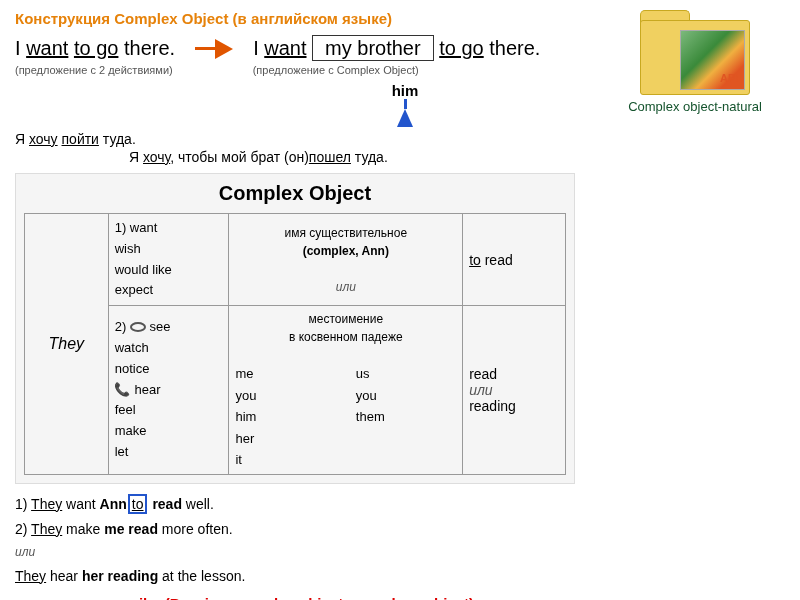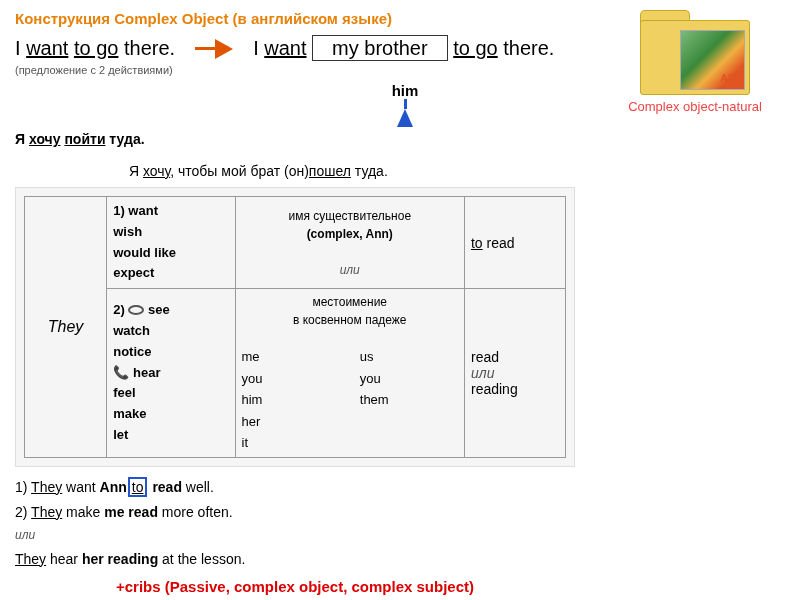--- a/index.html
+++ b/index.html
@@ -50,21 +50,21 @@
       margin-bottom: 4px;
     }
 
     .sentence-left, .sentence-right {
       font-size: 20px;
     }
 
     .underline { text-decoration: underline; }
     .border-box {
       border: 1.5px solid #333;
-      padding: 1px 19px;
+      padding: 1px 12px;
       margin-top: 12px;
     }
 
     .arrow-container {
       display: flex;
       align-items: center;
     }
 
     .arrow-right {
       width: 0;
@@ -111,22 +111,21 @@
     .arrow-up-shaft {
       width: 3px;
       height: 10px;
       background: #2255cc;
       margin: 0 auto;
     }
 
     .translation-row {
       display: flex;
       gap: 20px;
-      margin-bottom: 16px;
-      font-weight: bold;
+      margin-bottom: 2px;
     }
     .translation-left {
       font-size: 14px;
     }
 
     
     .complex-object-section {
       background: #f5f5f5;
       border: 1px solid #ddd;
       margin: 8px 0;
@@ -156,21 +155,20 @@
       font-style: italic;
       text-align: center;
       padding: 4px 8px;
       vertical-align: middle;
     }
 
     .verb-group {
       padding: 4px 6px;
       font-size: 13px;
       line-height: 1.6;
-      font-weight: bold;
     }
 
     .obj-group {
       font-size: 12px;
       line-height: 1.5;
       text-align: center;
     }
 
     .inf-cell {
       font-size: 14px;
@@ -255,21 +253,21 @@
       right: 4px;
       width: 65px;
       height: 60px;
       background: #ccc;
       overflow: hidden;
       border: 1px solid #aaa;
     }
 
     .folder-label {
       font-size: 13px;
-      color: #ef4444;
+      color: #14532d;
       text-align: center;
       margin-top: 4px;
       line-height: 1.3;
     }
 
     
     .thumb-natural1 {
       background: linear-gradient(135deg, #7cb97c 0%, #3a8a3a 40%, #f0b040 60%, #e05522 80%);
       width: 100%;
       height: 100%;
@@ -325,39 +323,41 @@
 
       <div class="sentence-right">
         I <span class="underline">want</span>
         <span class="border-box">my brother</span>
         <span class="underline">to go</span> there.
       </div>
     </div>
 
     <div class="subtitle-row">
       <span>(предложение с 2 действиями)</span>
+      <span>(предложение с Complex Object)</span>
     </div>
 
     <div class="him-section">
       <div class="him-text">him</div>
       <div class="arrow-up-shaft"></div>
       <div class="arrow-up"></div>
     </div>
 
     <div class="translation-row">
       <div class="translation-left">
         Я <span class="underline">хочу</span>
         <span class="underline">пойти</span> туда.
       </div>
     </div>
     <div style="margin-left:114px; font-size:14px; margin-bottom:4px;">
       Я <span class="underline">хочу</span>, чтобы мой брат (он)<span class="underline">пошел</span> туда.
     </div>
 
     <div class="complex-object-section">
+      <div class="section-heading">Complex Object</div>
 
       <table class="grammar-table">
         <tbody>
             <tr>
 
           <td class="subject-cell" rowspan="2">They</td>
 
           <td class="verb-group">
             1) want<br>wish<br>would like<br>expect
           </td>

